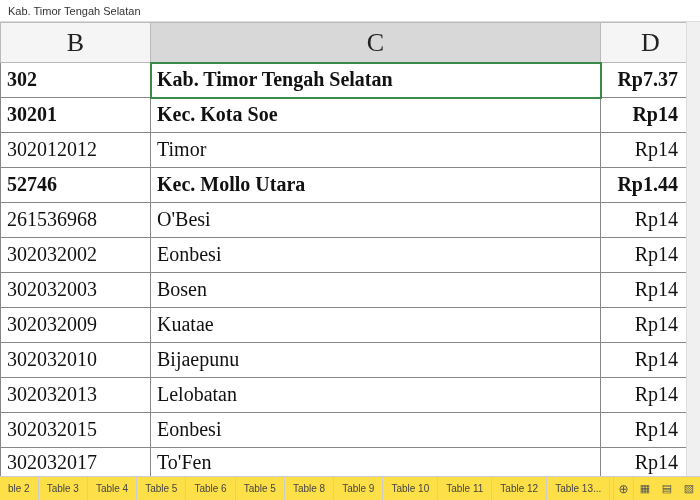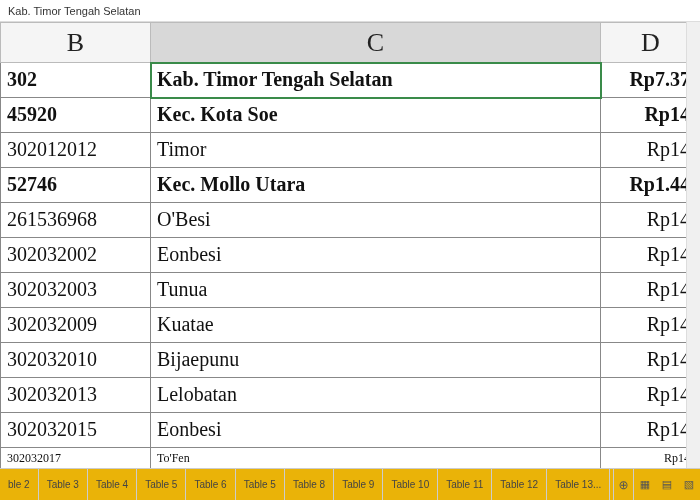--- a/index.html
+++ b/index.html
@@ -43,41 +43,41 @@
     text-align: center;
   }
   thead th.active {
     background: #d8d8d8;
   }
   tbody td {
     border: 1px solid #888;
     font-family: Georgia, "Times New Roman", serif;
     font-size: 20px;
     color: #111;
-    padding: 3px 10px 4px 6px;
+    padding: 3px 22px 4px 6px;
     height: 35px;
     white-space: nowrap;
     overflow: hidden;
   }
   td.code { text-align: left; }
   td.name { text-align: left; }
   td.amount { text-align: right; }
   tr.bold td { font-weight: 700; }
   tr.selected td.name {
     outline: 2px solid #3a8b4a;
     outline-offset: -1px;
   }
   .last-row td {
     height: 18px;
-    font-size: 12px;
+    font-size: 20px;
   }
   .bottom {
-    height: 32px;
+    height: 24px;
     border-top: 1px solid #ccc;
-    background: #eab308;
+    background: #fde047;
     display: flex;
     align-items: stretch;
     font-size: 10px;
     color: #444;
   }
   .tabs {
     flex: 1;
     display: flex;
     align-items: stretch;
     overflow: hidden;
@@ -140,21 +140,21 @@
         <th>D</th>
       </tr>
     </thead>
     <tbody id="tbody">
         <tr class="bold selected">
           <td class="code">302</td>
           <td class="name">Kab. Timor Tengah Selatan</td>
           <td class="amount">Rp7.37</td>
         </tr>
         <tr class="bold">
-          <td class="code">45920</td>
+          <td class="code">30201</td>
           <td class="name">Kec. Kota Soe</td>
           <td class="amount">Rp14</td>
         </tr>
         <tr>
           <td class="code">302012012</td>
           <td class="name">Timor</td>
           <td class="amount">Rp14</td>
         </tr>
         <tr class="bold">
           <td class="code">52746</td>
@@ -166,21 +166,21 @@
           <td class="name">O'Besi</td>
           <td class="amount">Rp14</td>
         </tr>
         <tr>
           <td class="code">302032002</td>
           <td class="name">Eonbesi</td>
           <td class="amount">Rp14</td>
         </tr>
         <tr>
           <td class="code">302032003</td>
-          <td class="name">Tunua</td>
+          <td class="name">Bosen</td>
           <td class="amount">Rp14</td>
         </tr>
         <tr>
           <td class="code">302032009</td>
           <td class="name">Kuatae</td>
           <td class="amount">Rp14</td>
         </tr>
         <tr>
           <td class="code">302032010</td>
           <td class="name">Bijaepunu</td>

